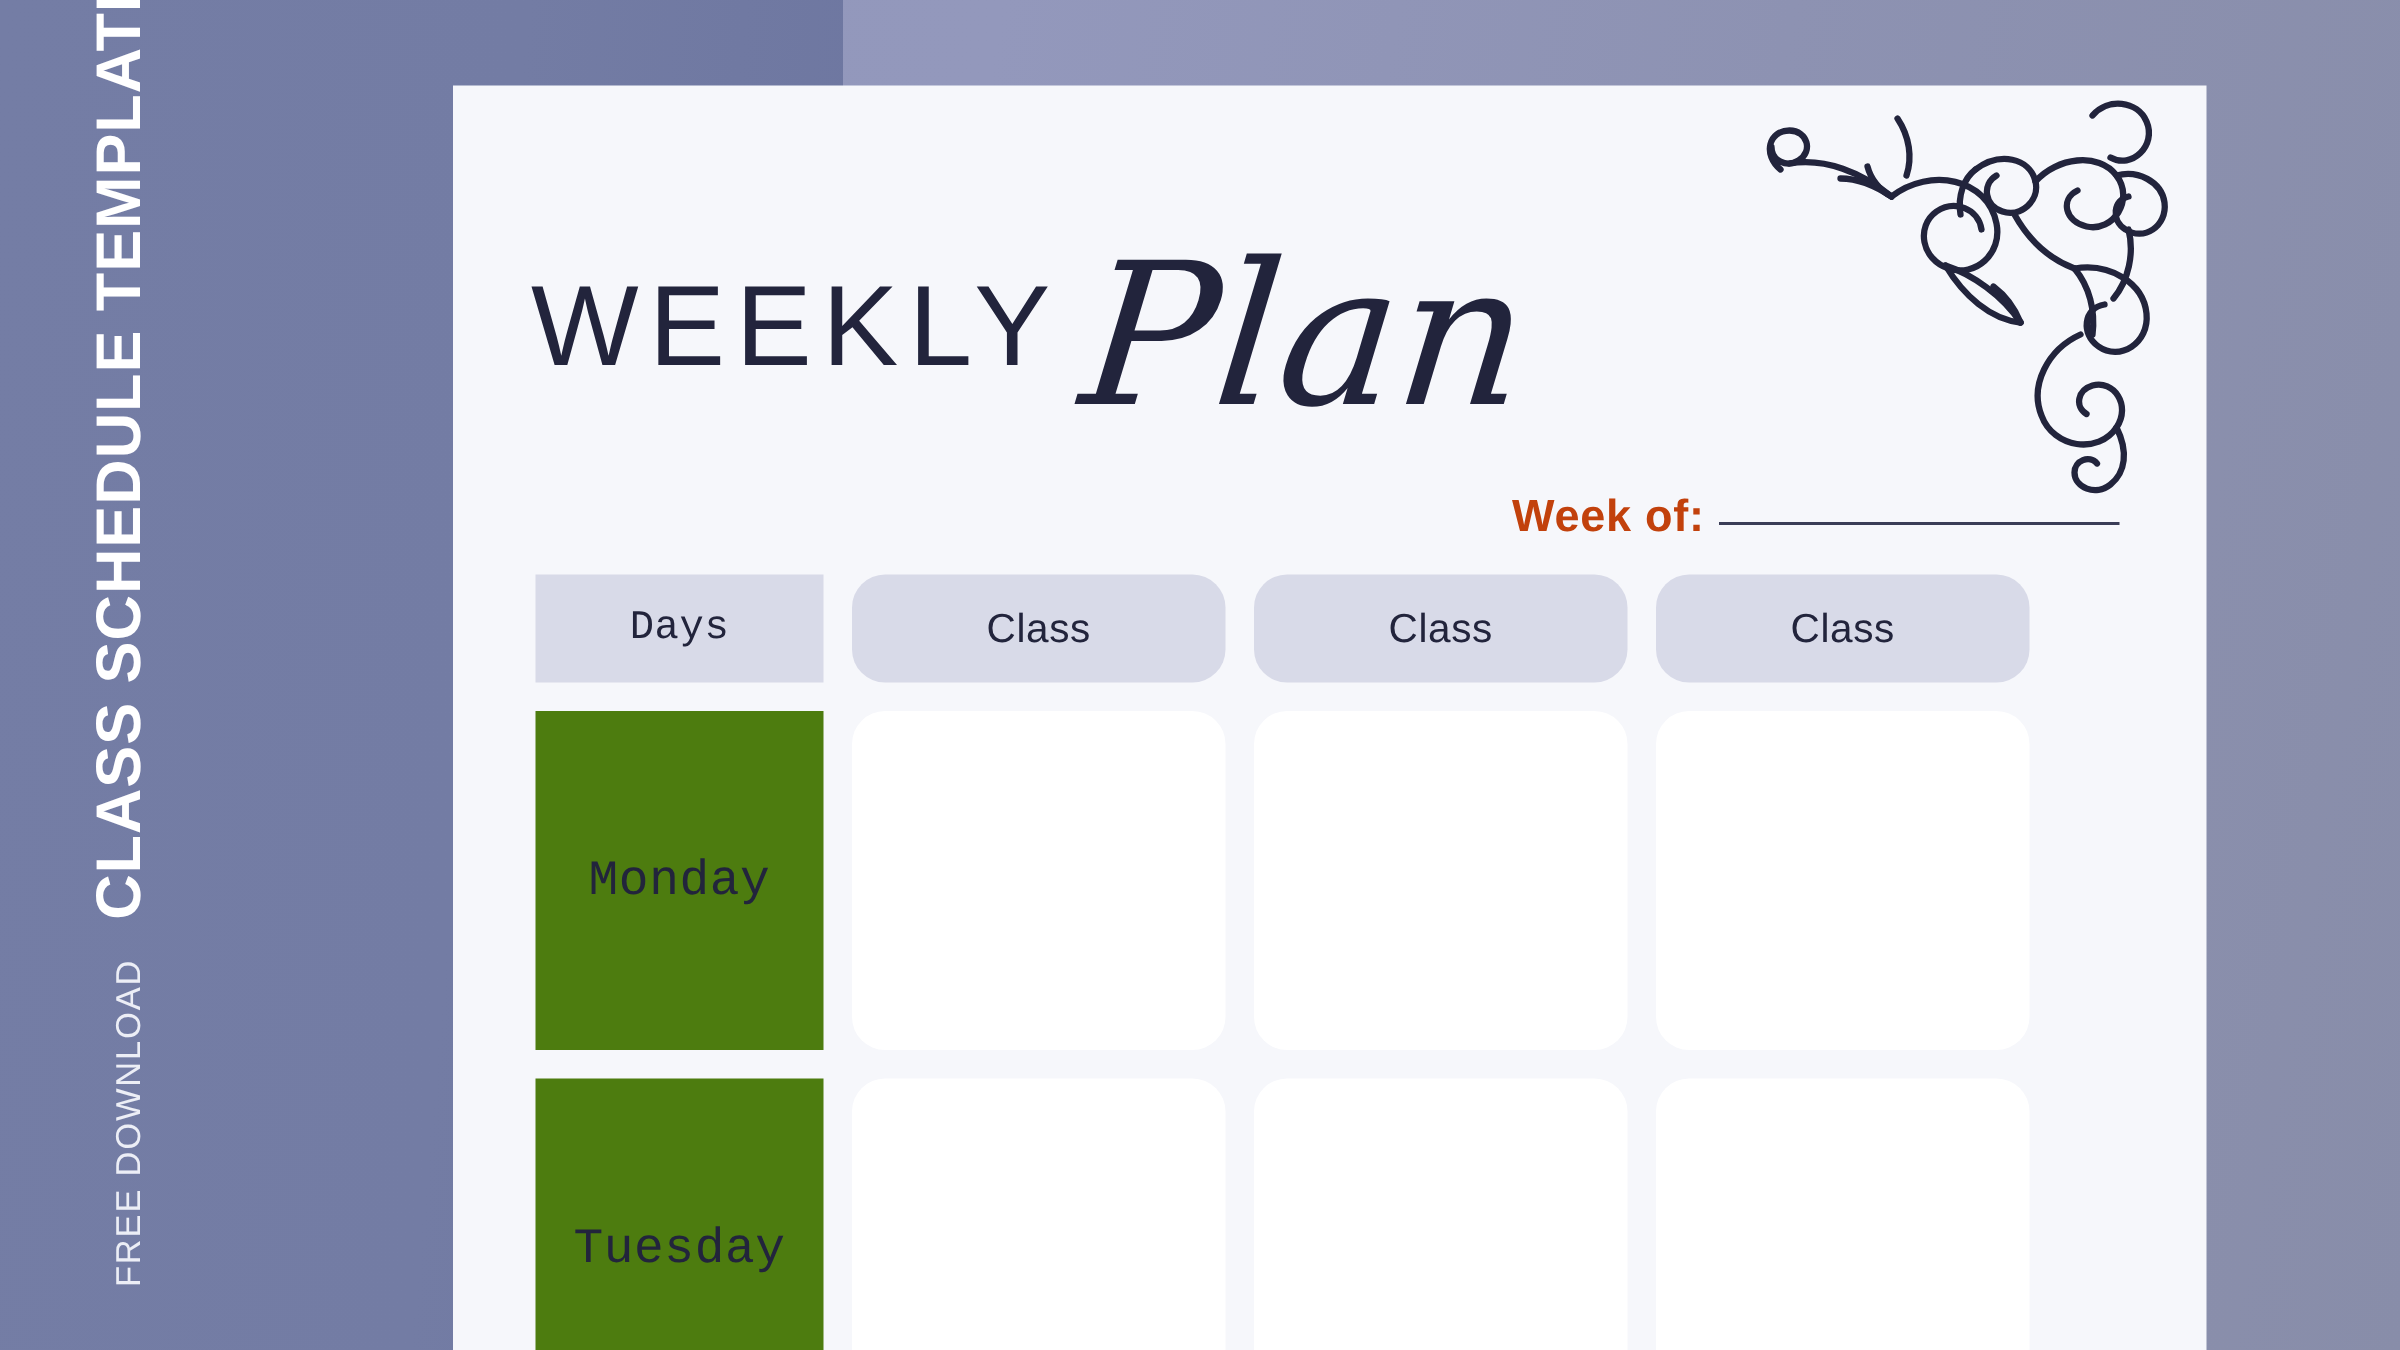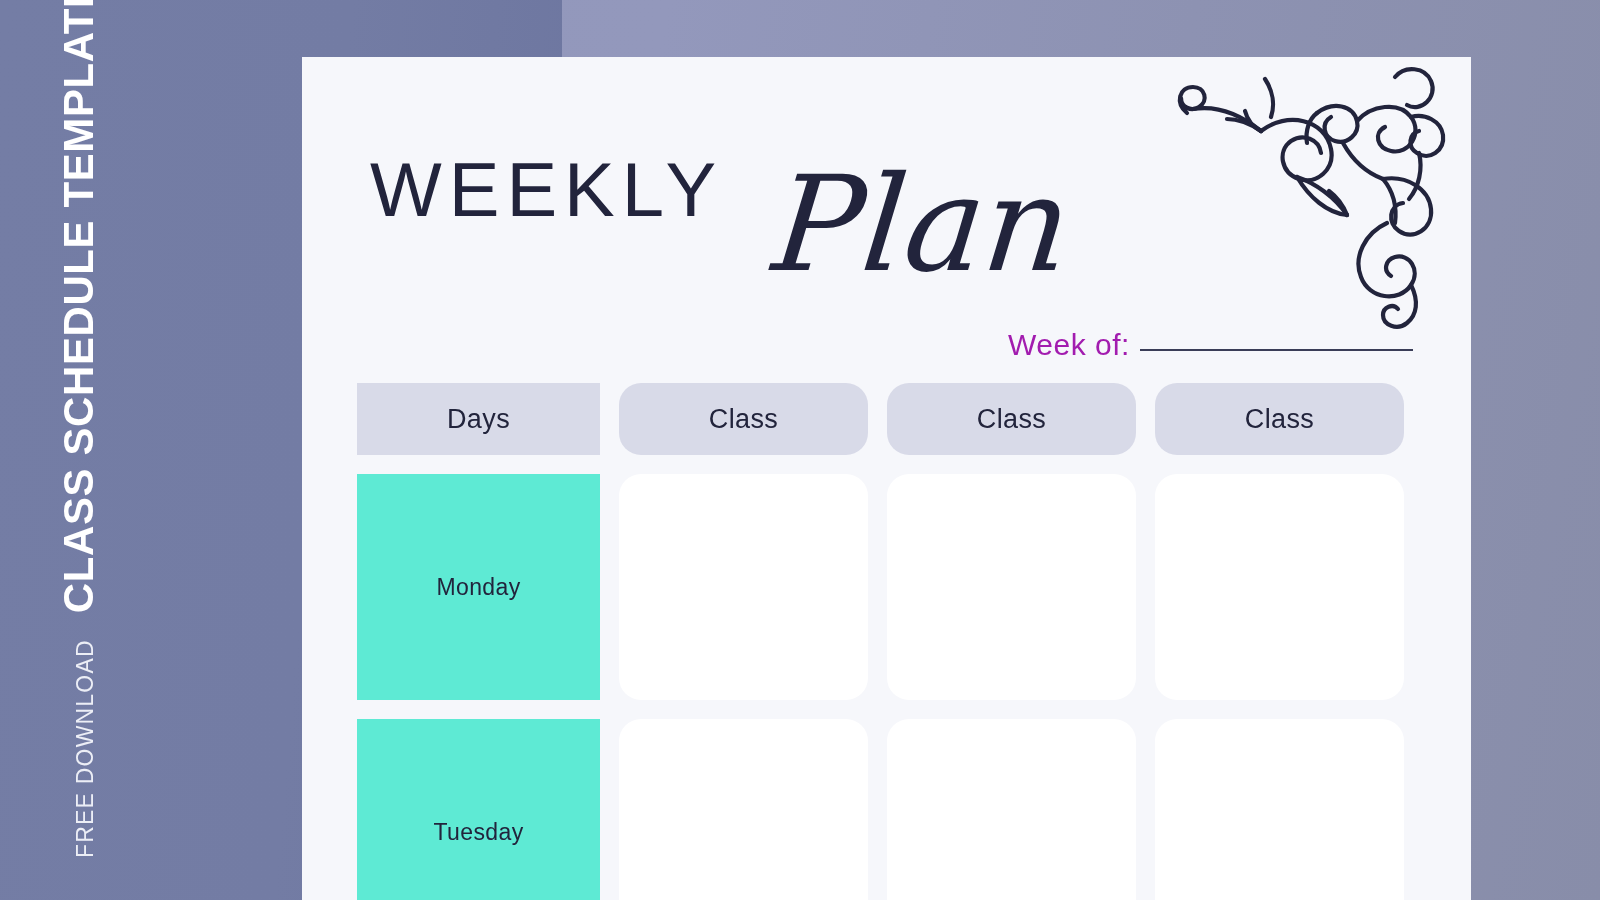--- a/index.html
+++ b/index.html
@@ -84,25 +84,24 @@
     top: 0px;
     width: 300px;
     height: 280px;
     pointer-events: none;
   }
   .flourish svg { display: block; width: 100%; height: 100%; }
 
   
   .title-row {
     position: absolute;
-    left: 68px;
+    left: 52px;
     top: 95px;
     display: flex;
-    align-items: flex-start;
-    gap: 36px;
+    align-items: center;
   }
   .title-weekly {
     font-size: 76px;
     font-weight: 300;
     letter-spacing: 7px;
     color: #22243c;
     line-height: 1;
   }
   .title-plan {
     font-family: "DejaVu Serif", serif;
@@ -121,22 +120,22 @@
   .weekof {
     position: absolute;
     left: 706px;
     top: 271px;
     display: flex;
     align-items: baseline;
     width: 405px;
   }
   .weekof-label {
     font-size: 30px;
-    font-weight: 400;
-    color: #a21caf;
+    font-weight: 700;
+    color: #c2410c;
     letter-spacing: 0.5px;
     white-space: nowrap;
   }
   .weekof-rule {
     flex: 1;
     height: 0;
     border-bottom: 2px solid #3a3d57;
     margin-left: 10px;
     position: relative;
     top: -4px;
@@ -155,36 +154,36 @@
   .grid-row {
     display: flex;
     gap: 19px;
   }
   .cell {
     box-sizing: border-box;
     display: flex;
     align-items: center;
     justify-content: center;
   }
-  .col-day   { width: 243px; flex: none; }
+  .col-day   { width: 192px; flex: none; font-family: Liberation Mono, monospace; }
   .col-class { width: 249px; flex: none; border-radius: 22px; }
 
   .head-cell {
     height: 72px;
     background: #d8dae8;
     color: #22243c;
     font-size: 27px;
     font-weight: 400;
     letter-spacing: 0.4px;
   }
   .day-cell {
     height: 226px;
-    background: #5eead4;
-    color: #22243c;
-    font-size: 23px;
+    background: #4d7c0f;
+    color: #22243c;
+    font-size: 33px;
     font-weight: 400;
     letter-spacing: 0.4px;
   }
   .slot-cell {
     height: 226px;
     background: #ffffff;
   }
 </style>
 </head>
 <body>

